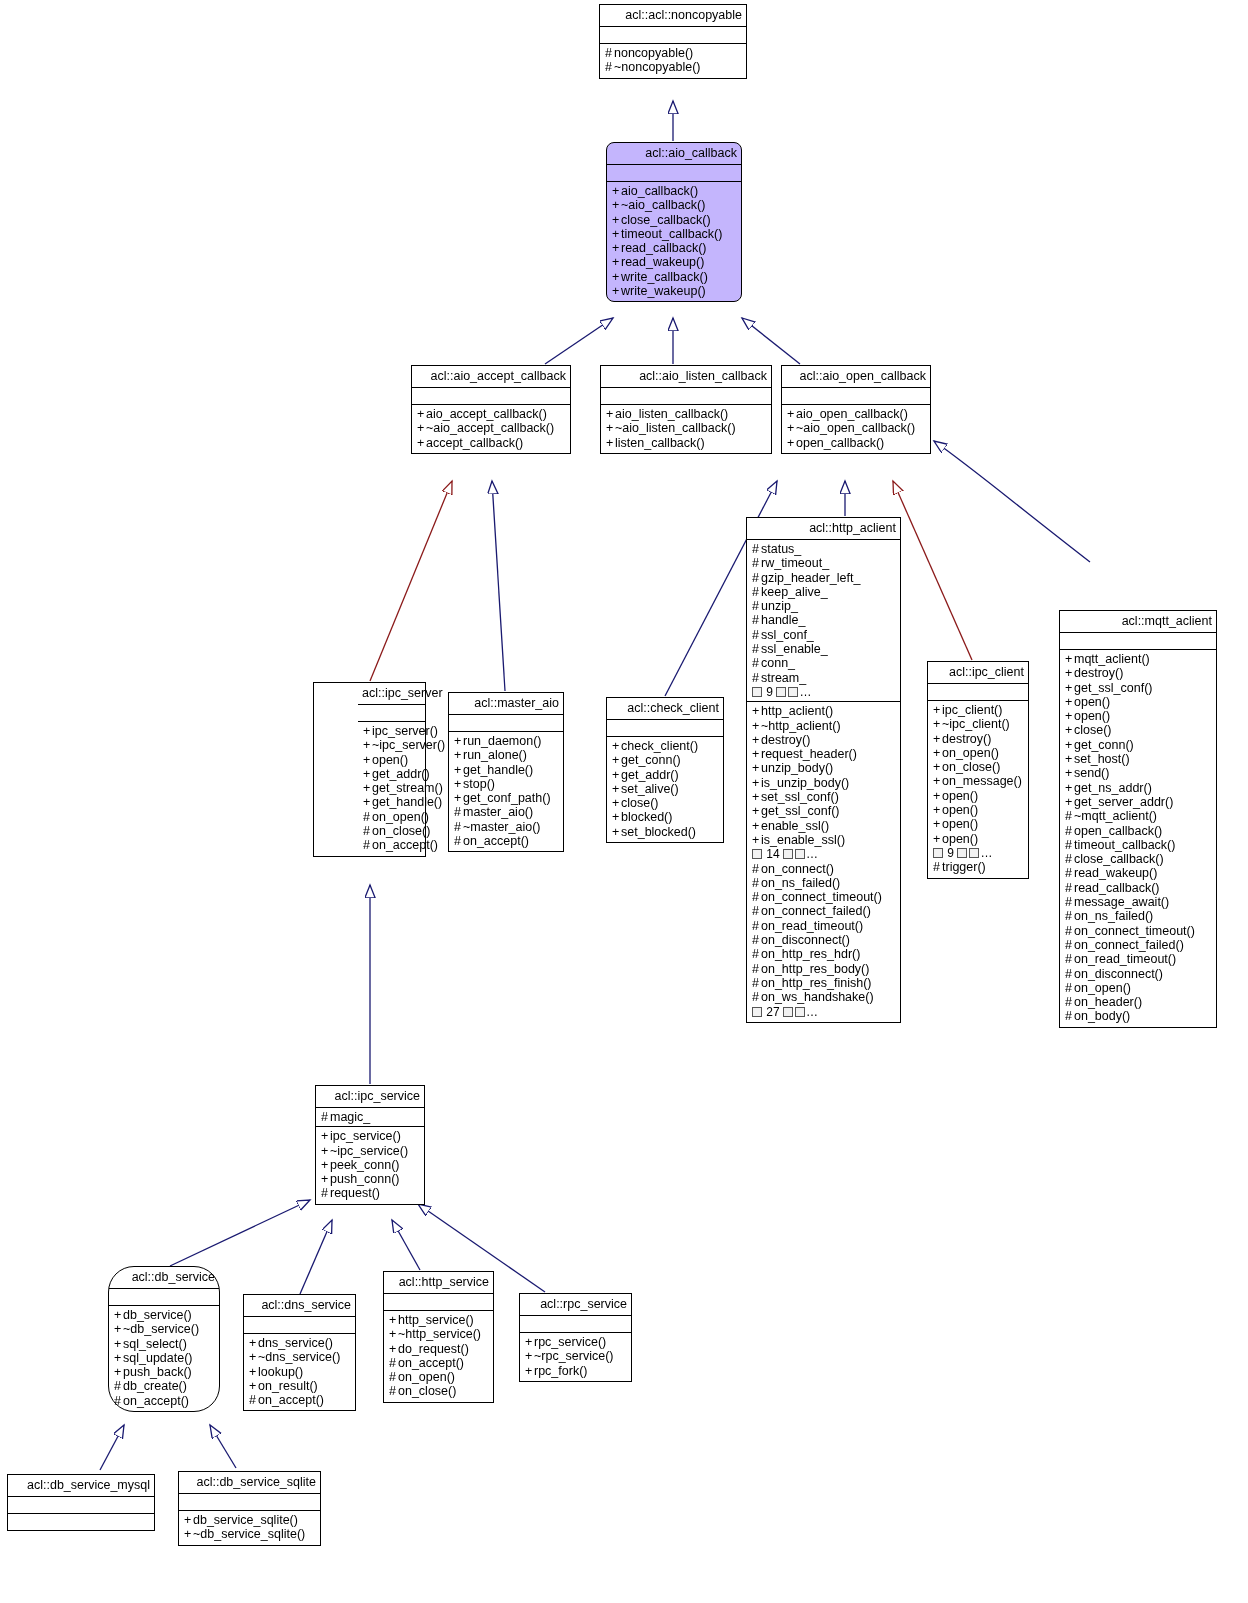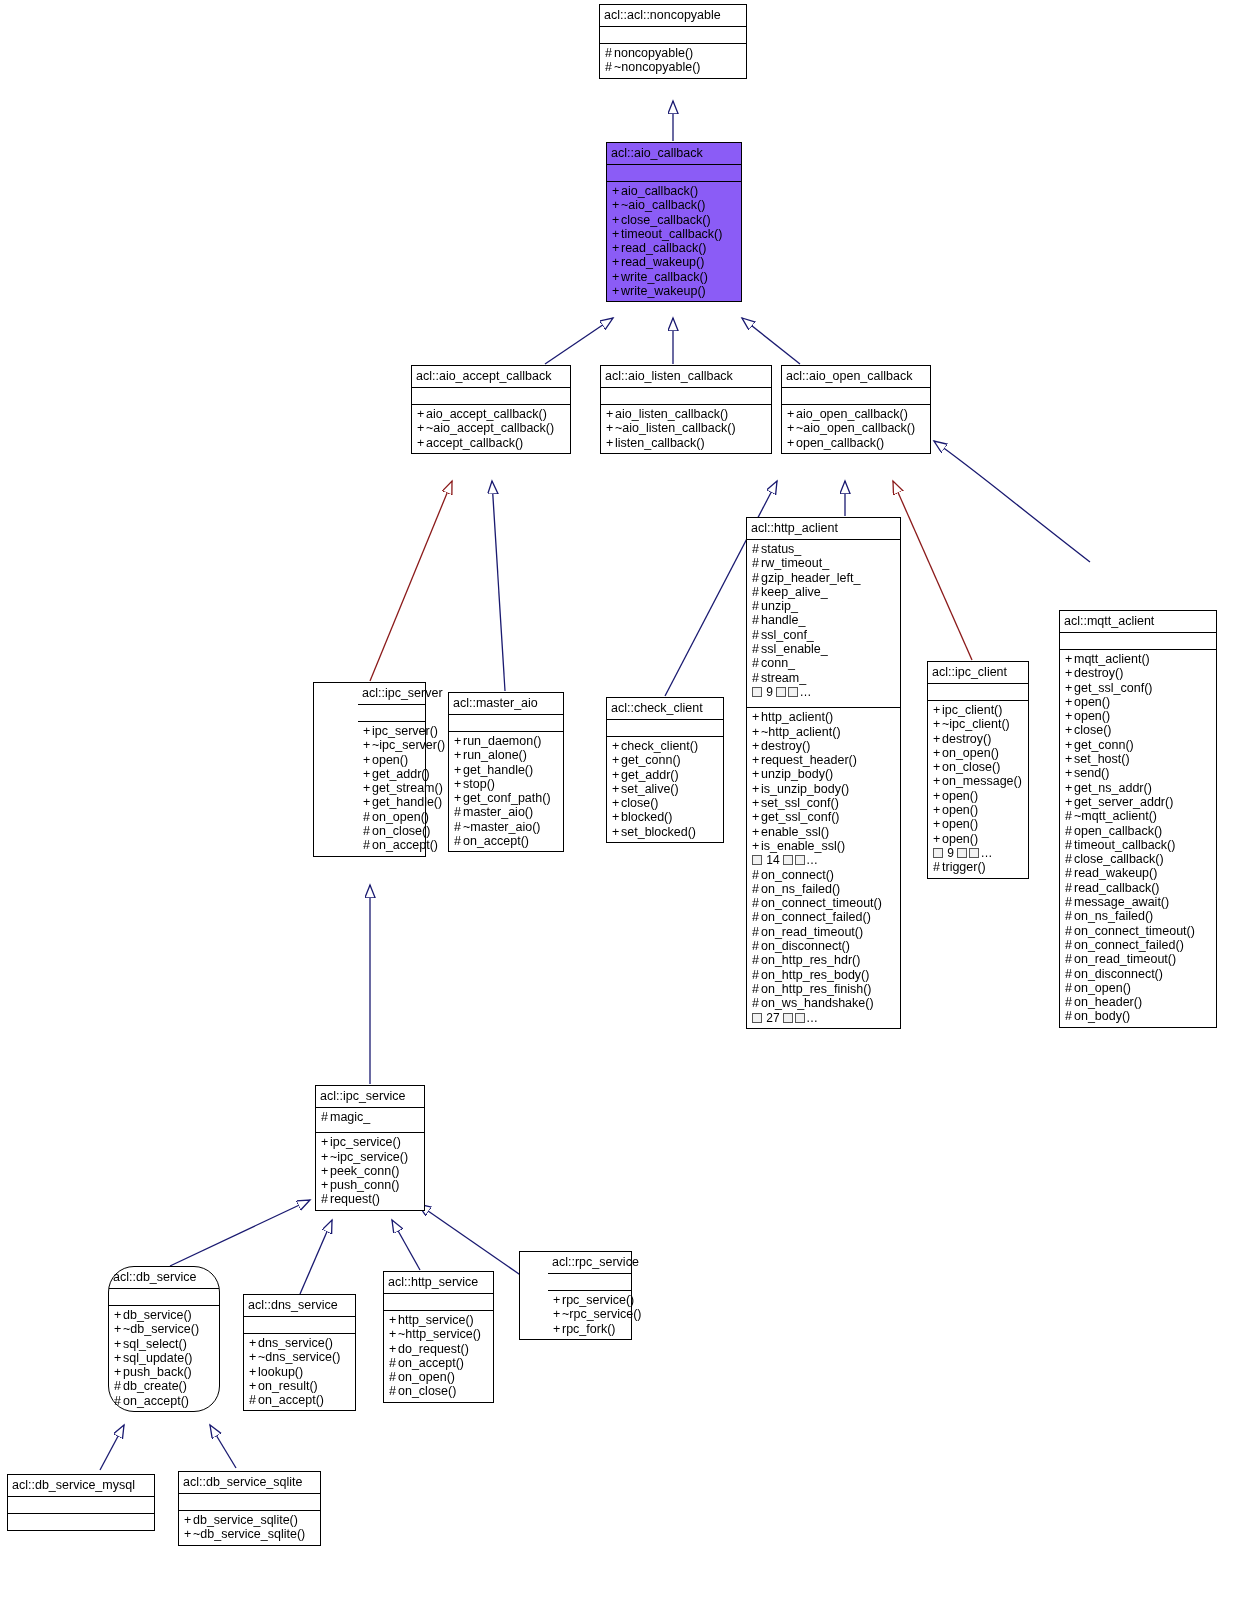--- a/index.html
+++ b/index.html
@@ -21,33 +21,33 @@
     height: 1603px;
     pointer-events: none;
   }
   .node {
     position: absolute;
     box-sizing: border-box;
     border: 1px solid #000000;
     background: #ffffff;
     z-index: 5;
   }
-  .node.highlight { background: #8b5cf6; }
+  .node.highlight { background: #c4b5fd; border-radius: 8px; }
   .node .title {
-    text-align: left;
+    text-align: right;
     font-size: 12.5px;
     color: #000;
     padding: 3px 4px 4px 4px;
     border-bottom: 1px solid #000;
     white-space: nowrap;
     line-height: 14px;
   }
   .node .attrs {
     border-bottom: 1px solid #000;
-    padding: 2px 4px 8px 5px;
+    padding: 2px 4px 2px 5px;
     min-height: 13px;
   }
   .node .attrs.empty { min-height: 16px; padding: 0; }
   .node .ops { padding: 2px 4px 3px 5px; }
   .node .ops.empty { min-height: 16px; padding: 0; }
   .member {
     font-size: 12.5px;
     line-height: 14.3px;
     color: #000;
     white-space: nowrap;
@@ -373,21 +373,21 @@
     <div class="ops">
       <div class="member"><span class="vis">+</span><span>http_service()</span></div>
       <div class="member"><span class="vis">+</span><span>~http_service()</span></div>
       <div class="member"><span class="vis">+</span><span>do_request()</span></div>
       <div class="member"><span class="vis">#</span><span>on_accept()</span></div>
       <div class="member"><span class="vis">#</span><span>on_open()</span></div>
       <div class="member"><span class="vis">#</span><span>on_close()</span></div>
     </div>
   </div>
 
-  <div class="node" style="left:519px; top:1251px; width:113px;padding-left:28px;">
+  <div class="node" style="left:519px; top:1293px; width:113px;">
     <div class="title">acl::rpc_service</div>
     <div class="attrs empty"></div>
     <div class="ops">
       <div class="member"><span class="vis">+</span><span>rpc_service()</span></div>
       <div class="member"><span class="vis">+</span><span>~rpc_service()</span></div>
       <div class="member"><span class="vis">+</span><span>rpc_fork()</span></div>
     </div>
   </div>
 
   <div class="node" style="left:7px; top:1474px; width:148px;">

